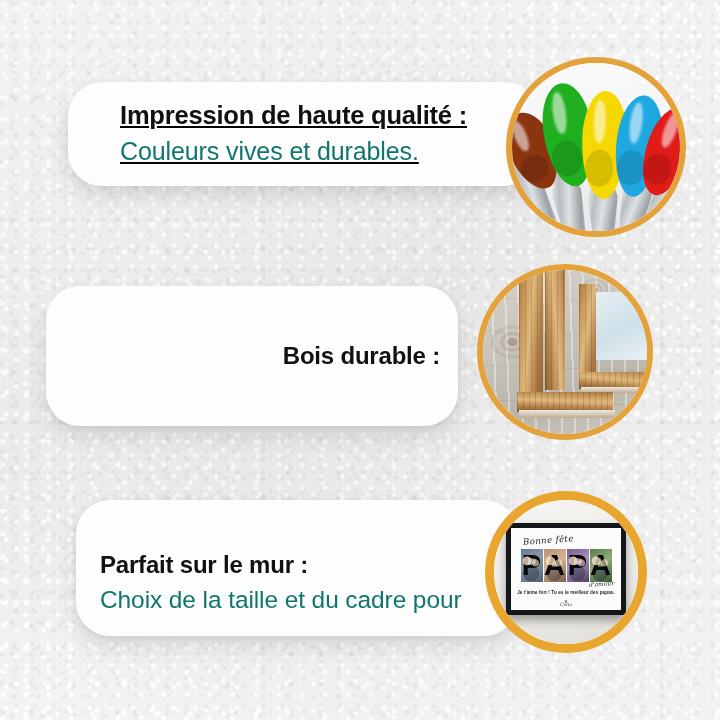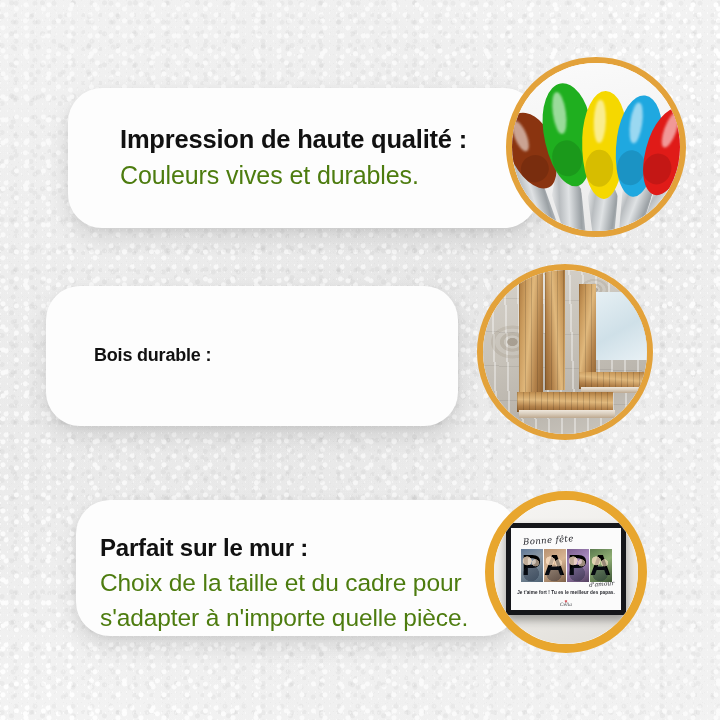--- a/index.html
+++ b/index.html
@@ -62,33 +62,33 @@
   .card-body { padding-left: 52px; padding-right: 18px; }
 
   .card-title {
     font-weight: bold;
     color: #111111;
     letter-spacing: -0.2px;
     line-height: 1.22;
     white-space: nowrap;
   }
   .card-sub {
-    color: #4d7c0f;
+    color: #0f766e;
     letter-spacing: -0.1px;
     line-height: 1.26;
   }
 
-  #card-1 { left: 68px;  top: 88px;  width: 470px; height: 140px; }
+  #card-1 { left: 68px;  top: 82px;  width: 470px; height: 104px; text-decoration: underline; }
   #card-2 { left: 46px;  top: 286px; width: 412px; height: 140px; }
   #card-3 { left: 76px;  top: 500px; width: 442px; height: 136px; }
 
   #card-1 .card-title { font-size: 25.5px; }
   #card-1 .card-sub   { font-size: 25px; margin-top: 5px; }
   #card-2 .card-body  { padding-left: 48px; }
-  #card-2 .card-title { font-size: 18px; }
+  #card-2 .card-title { font-size: 24px; text-align: right; }
   #card-2 .card-sub   { font-size: 25px; margin-top: 5px; }
   #card-3 .card-body  { padding-left: 24px; }
   #card-3 .card-title { font-size: 24px; margin-top: 32px; }
   #card-3 .card-sub   { font-size: 24.5px; margin-top: 4px; line-height: 1.42; }
 
   
   .photo-circle {
     position: absolute;
     border-radius: 50%;
     overflow: hidden;
@@ -226,21 +226,20 @@
     <div class="frame-rail" style="left:62px; top:-4px; width:20px; height:124px; --grad:265deg;"></div>
     <div class="frame-rail" style="left:34px; top:122px; width:96px; height:20px; --grad:182deg;"></div>
     <div class="frame-lip" style="left:36px; top:140px; width:96px; height:8px;"></div>
   </div>
 </div>
 
 <div class="card" id="card-3">
   <div class="card-body">
     <div class="card-title">Parfait sur le mur :</div>
     <div class="card-sub">Choix de la taille et du cadre pour</div>
-    <div class="card-sub" style="margin-top:0;">s'adapter à n'importe quelle pièce.</div>
   </div>
 </div>
 
 <div class="photo-circle" id="circle-3">
   <div class="poster-scene">
     <div class="poster-frame">
       <div class="poster-mat">
 
         <div class="poster-script">Bonne fête</div>
 

